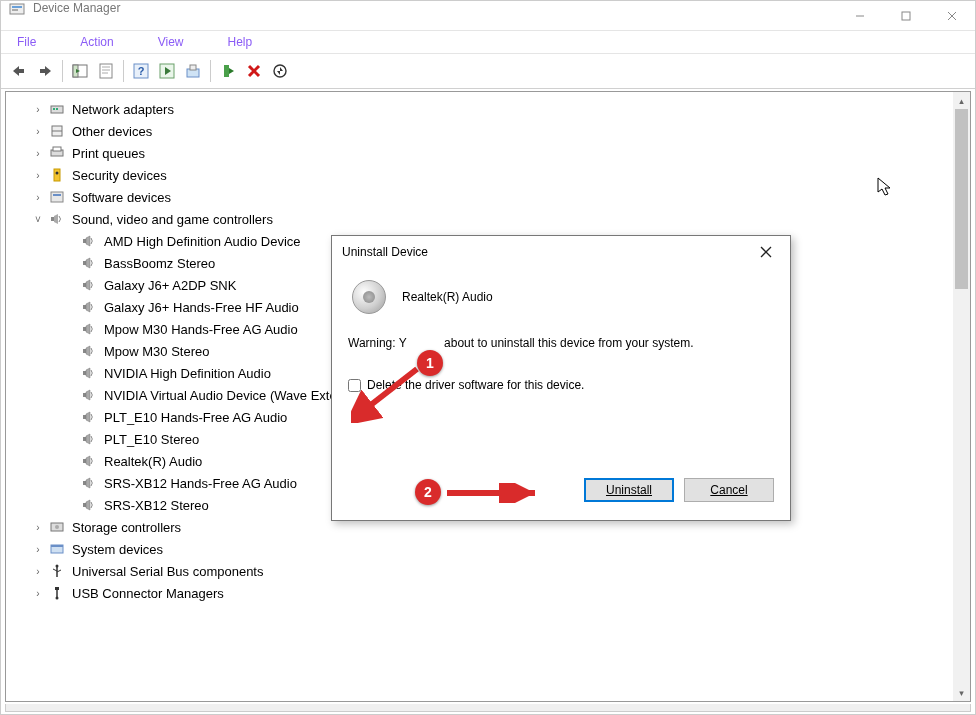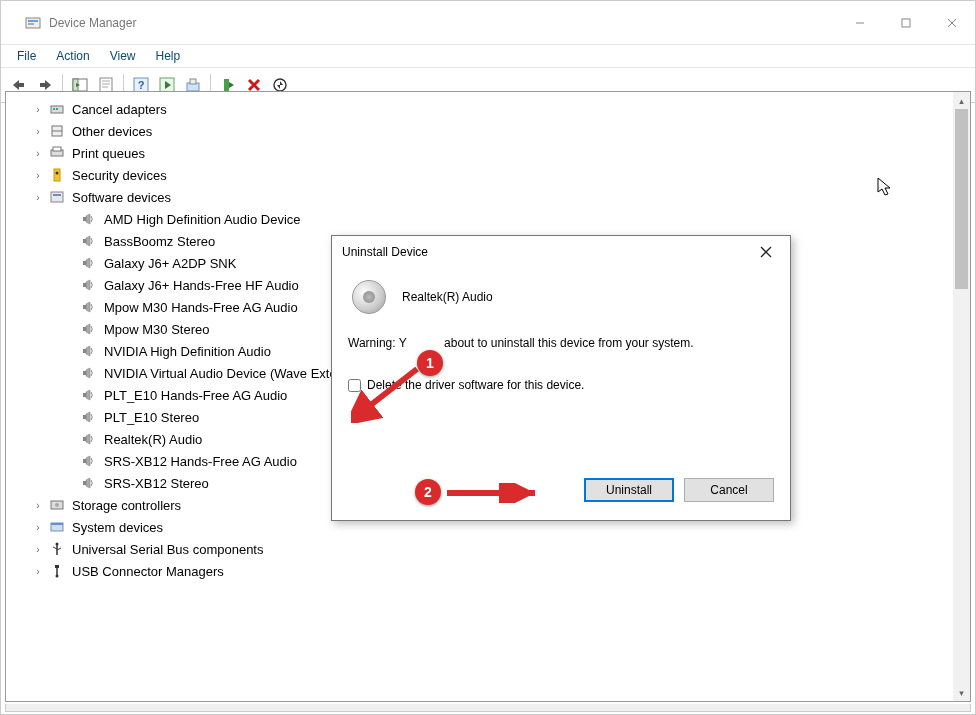--- a/index.html
+++ b/index.html
@@ -9,24 +9,24 @@
     font-size: 12px;
     background: #fff;
     width: 976px;
     height: 715px;
     overflow: hidden;
     position: relative;
     border: 1px solid #ccc;
   }
   
   .titlebar {
-    height: 44px;
+    height: 30px;
     display: flex;
-    align-items: center;
-    padding-left: 24px;
+    align-items: flex-start;
+    padding-left: 8px;
     border-bottom: 1px solid #e5e5e5;
     color: #777;
   }
   .titlebar .app-icon { width: 16px; height: 16px; margin-right: 8px; }
   .titlebar .title { font-size: 12px; }
   .win-controls {
     margin-left: auto;
     display: flex;
   }
   .win-btn {
@@ -34,21 +34,22 @@
     display: flex; align-items: center; justify-content: center;
     color: #888;
   }
   
   .menubar {
     height: 22px;
     display: flex;
     align-items: center;
     padding-left: 6px;
     font-size: 12px;
-    color: #0c4a6e;
+    color: #8b5cf6;
+    gap: 24px;
   }
   .menubar span { padding: 2px 10px; }
   
   .toolbar {
     height: 36px;
     border-top: 1px solid #e5e5e5;
     border-bottom: 1px solid #d0d0d0;
     display: flex;
     align-items: center;
     padding-left: 6px;
@@ -136,21 +137,21 @@
     border:1px solid #999;
     position:relative;
   }
   .speaker-lg::after{content:"";position:absolute;left:10px;top:10px;width:12px;height:12px;border-radius:50%;background:radial-gradient(circle,#bbb,#888);}
   .warning-row{padding:8px 0 0 0;}
   .check-row{display:flex;align-items:center;gap:6px;padding:28px 0 0 0;}
   .check-row input{width:13px;height:13px;margin:0;}
   .dlg-buttons{position:absolute; right:16px; bottom:18px; display:flex; gap:10px;}
   .dlg-btn{
     width:90px;height:24px;background:#e1e1e1;border:1px solid #adadad;
-    font-size:12px;display:flex;align-items:center;justify-content:center;
+    font-size:12px;display:flex;align-items:center;justify-content:center;text-decoration:underline;
   }
   .dlg-btn.primary{border:2px solid #0078d7;background:#e1e1e1;}
   
   .callout {
     position:absolute; width:26px;height:26px;border-radius:50%;
     background:#d92b2b;color:#fff;font-weight:bold;font-size:14px;
     display:flex;align-items:center;justify-content:center;
     box-shadow:0 1px 3px rgba(0,0,0,0.4);
     z-index:20;
   }
@@ -275,21 +276,21 @@
   <div class="tree" id="tree">
       <div class="node cat">
         <span class="caret right"></span>
         <span class="icon">
           <svg width="16" height="16" viewBox="0 0 16 16">
             <rect x="2" y="5" width="12" height="7" fill="#ddd" stroke="#777"></rect>
             <rect x="4" y="7" width="2" height="2" fill="#3a7"></rect>
             <rect x="7" y="7" width="2" height="2" fill="#3a7"></rect>
           </svg>
         </span>
-        <span class="node-label">Cancel adapters</span>
+        <span class="node-label">Network adapters</span>
       </div>
       <div class="node cat">
         <span class="caret right"></span>
         <span class="icon">
           <svg width="16" height="16" viewBox="0 0 16 16">
             <rect x="3" y="3" width="10" height="10" fill="#eee" stroke="#777"></rect>
             <line x1="3" y1="8" x2="13" y2="8" stroke="#777"></line>
           </svg>
         </span>
         <span class="node-label">Other devices</span>
@@ -316,20 +317,31 @@
       </div>
       <div class="node cat">
         <span class="caret right"></span>
         <span class="icon">
           <svg width="16" height="16" viewBox="0 0 16 16">
             <rect x="2" y="3" width="12" height="10" fill="#e8e8e8" stroke="#888"></rect>
             <rect x="4" y="5" width="8" height="2" fill="#6a8fc7"></rect>
           </svg>
         </span>
         <span class="node-label">Software devices</span>
+      </div>
+      <div class="node cat">
+        <span class="caret down"></span>
+        <span class="icon">
+          <svg width="16" height="16" viewBox="0 0 16 16">
+            <rect x="2" y="6" width="3" height="4" fill="#888"></rect>
+            <polygon points="5,5 9,3 9,13 5,11" fill="#aaa"></polygon>
+            <path d="M10 5 Q13 8 10 11" fill="none" stroke="#888"></path>
+          </svg>
+        </span>
+        <span class="node-label">Sound, video and game controllers</span>
       </div>
       <div class="node child">
         <span class="icon">
           <svg width="16" height="16" viewBox="0 0 16 16">
             <rect x="2" y="6" width="3" height="4" fill="#888"></rect>
             <polygon points="5,5 9,3 9,13 5,11" fill="#aaa" stroke="#777" stroke-width="0.5"></polygon>
             <path d="M10 5 Q12.5 8 10 11" fill="none" stroke="#888"></path>
           </svg>
         </span>
         <span class="node-label">AMD High Definition Audio Device</span>

